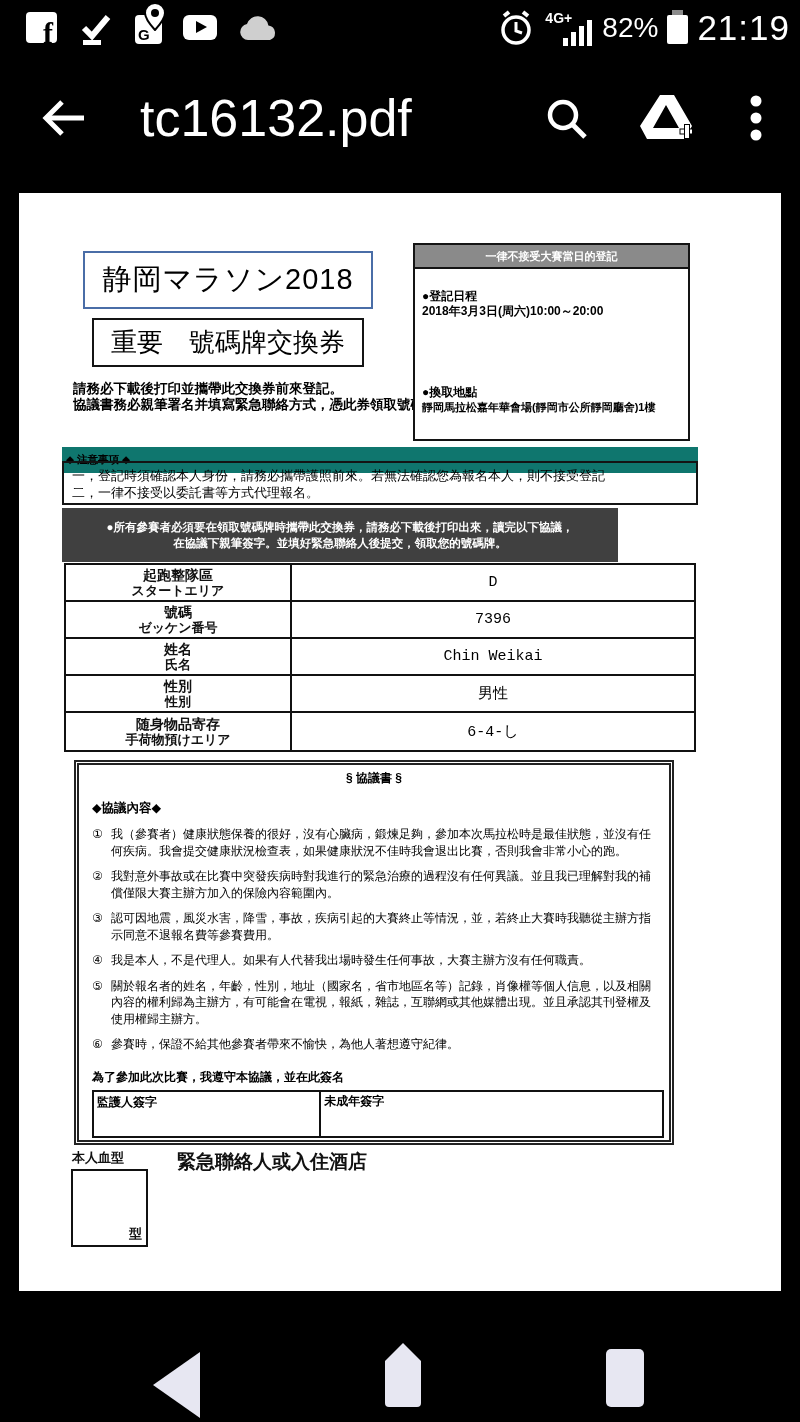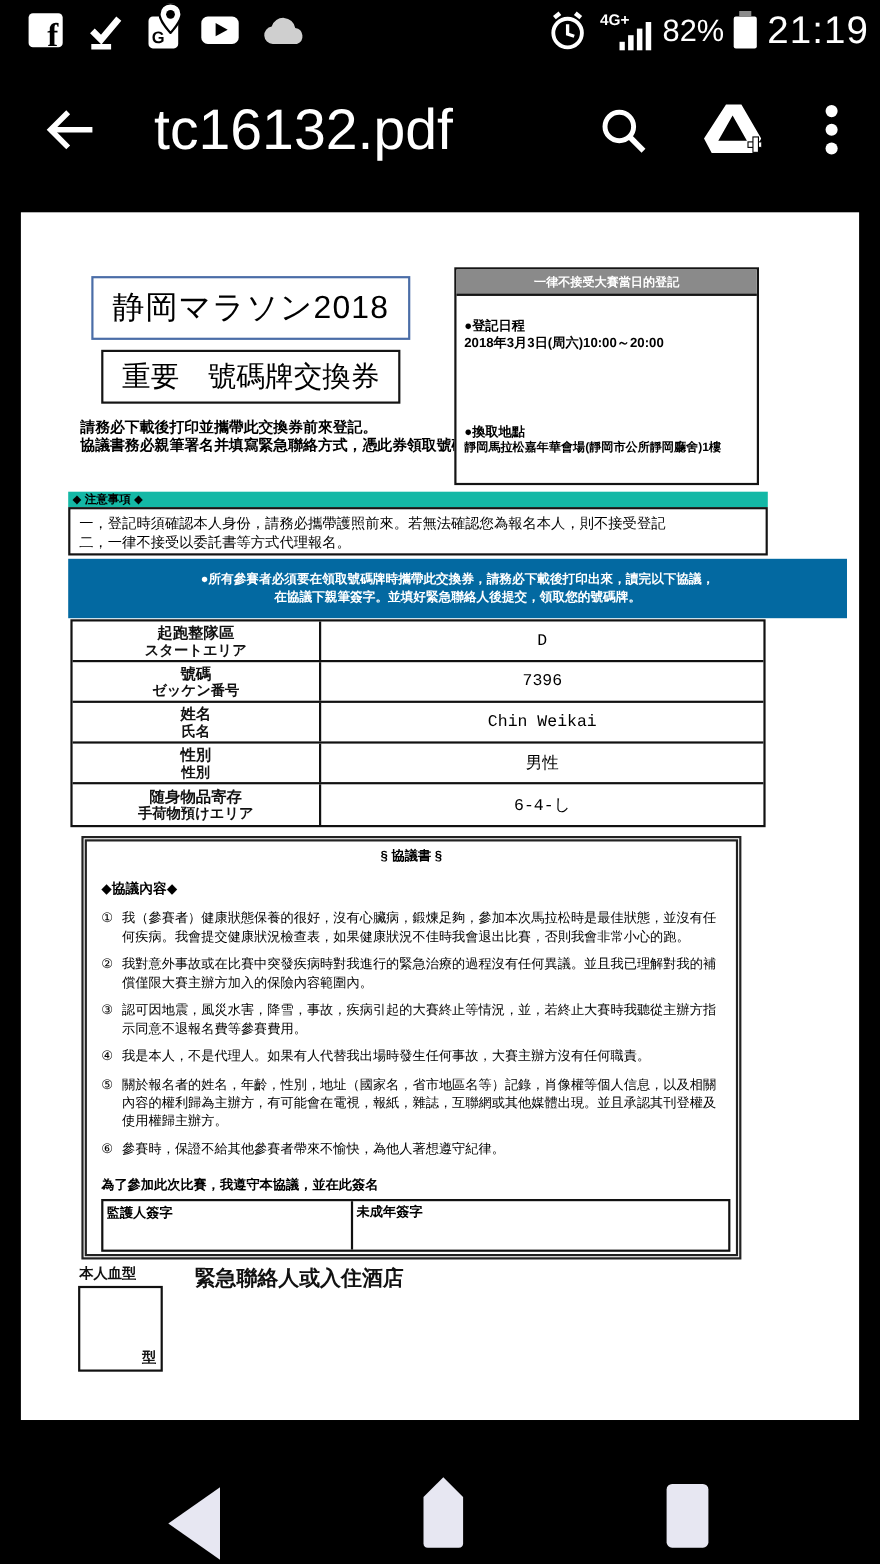--- a/index.html
+++ b/index.html
@@ -49,26 +49,26 @@
              display:flex;align-items:center;justify-content:center;font-size:26px;color:#000;}
   .intro{position:absolute;left:54px;top:188px;font-size:13.5px;font-weight:bold;line-height:16px;color:#000;}
 
   .regbox{position:absolute;left:394px;top:50px;width:277px;height:198px;border:2px solid #141414;background:#fff;}
   .regbox-head{height:24px;background:#8a8a8a;border-bottom:2px solid #141414;color:#fff;
                font-size:11px;font-weight:bold;display:flex;align-items:center;justify-content:center;}
   .regbox-body{padding:20px 7px 0 7px;font-size:12px;font-weight:bold;line-height:15px;color:#000;}
   .reg-loc-label{margin-top:66px;}
   .reg-loc-value{font-size:11px;}
 
-  .notesbar{position:absolute;left:43px;top:254px;width:636px;height:14px;background:#14b8a6;
+  .notesbar{position:absolute;left:43px;top:254px;width:636px;height:26px;background:#0f766e;
             display:flex;align-items:center;padding-left:4px;font-size:10.5px;font-weight:bold;color:#000;}
   .notesbox{position:absolute;left:43px;top:268px;width:636px;height:44px;border:2px solid #141414;
             padding:4px 8px;font-size:13px;line-height:17px;color:#000;}
 
-  .banner{position:absolute;left:43px;top:315px;width:708px;height:54px;background:#0369a1;color:#fff;
+  .banner{position:absolute;left:43px;top:315px;width:556px;height:54px;background:#404040;color:#fff;
           font-size:11.5px;font-weight:bold;text-align:center;padding-top:11px;line-height:16px;}
 
   .rtable{position:absolute;left:45px;top:370px;width:632px;border:2px solid #111;background:#fff;}
   .rrow{display:flex;height:37px;border-bottom:2px solid #111;}
   .rrow:last-child{border-bottom:none;}
   .rlabel{width:226px;border-right:2px solid #111;display:flex;flex-direction:column;
           align-items:center;justify-content:center;font-weight:bold;line-height:16px;}
   .rlabel .zh{font-size:14px;} .rlabel .ja{font-size:13px;}
   .rvalue{flex:1;display:flex;align-items:center;justify-content:center;
           font-family:"Liberation Mono","DejaVu Sans Mono",monospace;font-size:15px;color:#000;}

